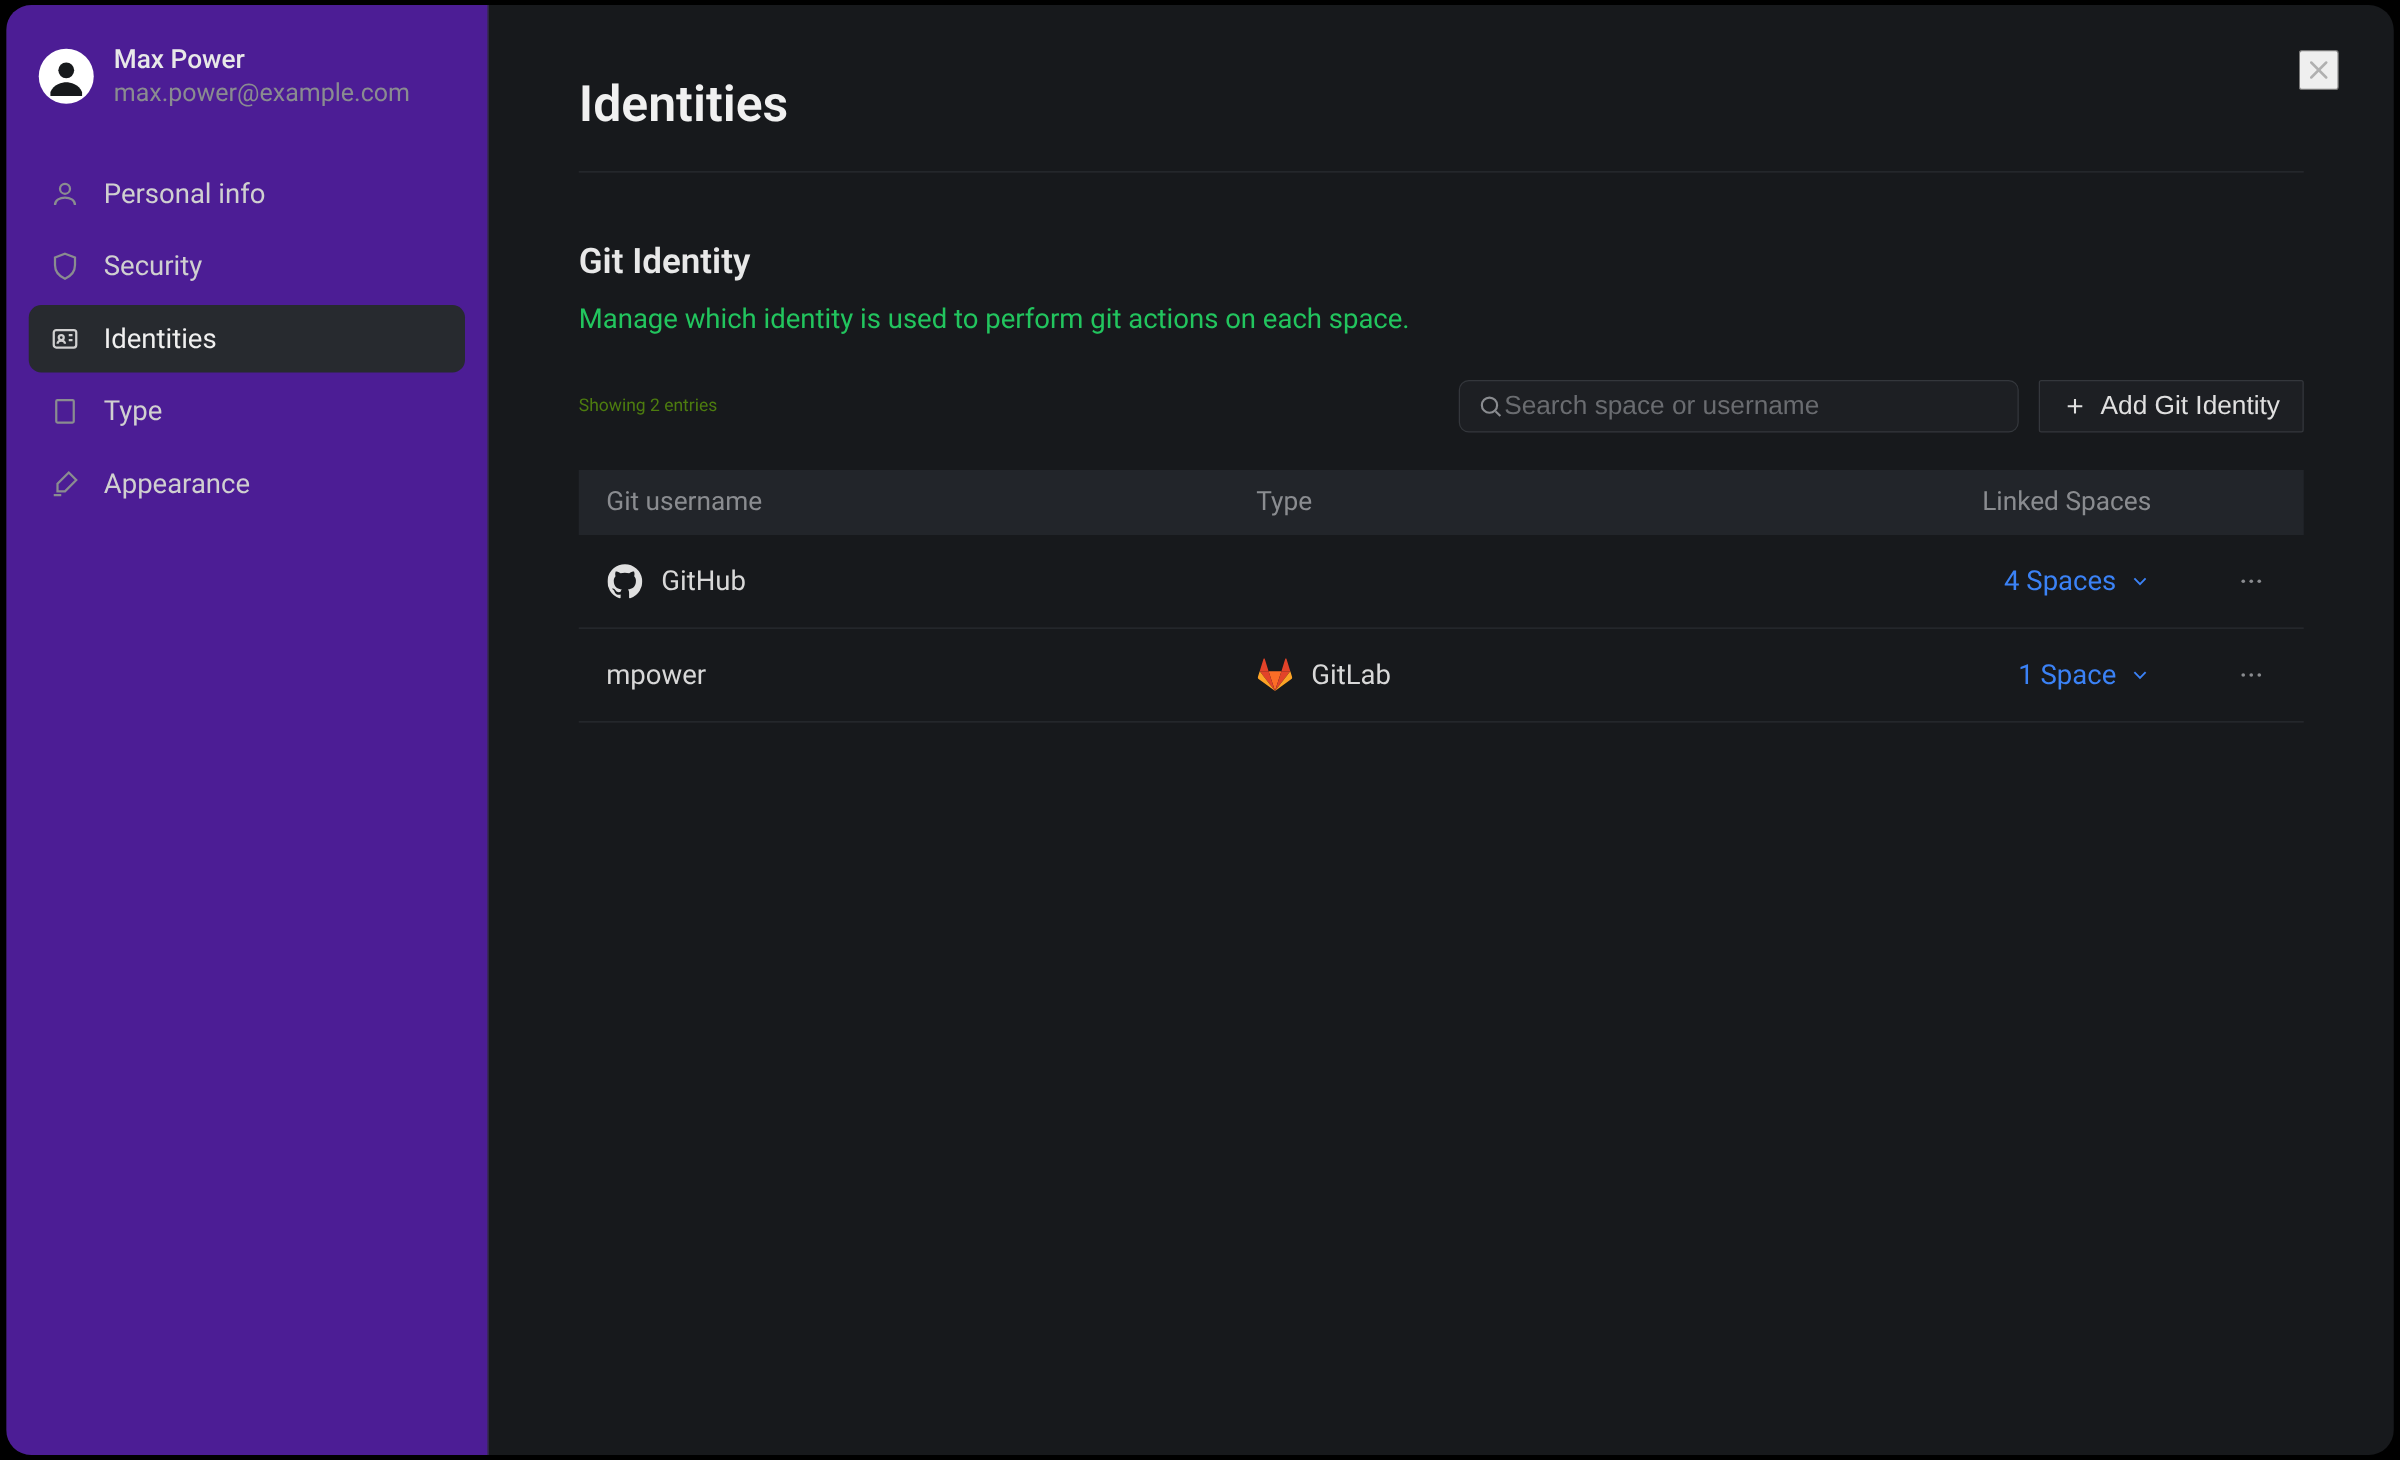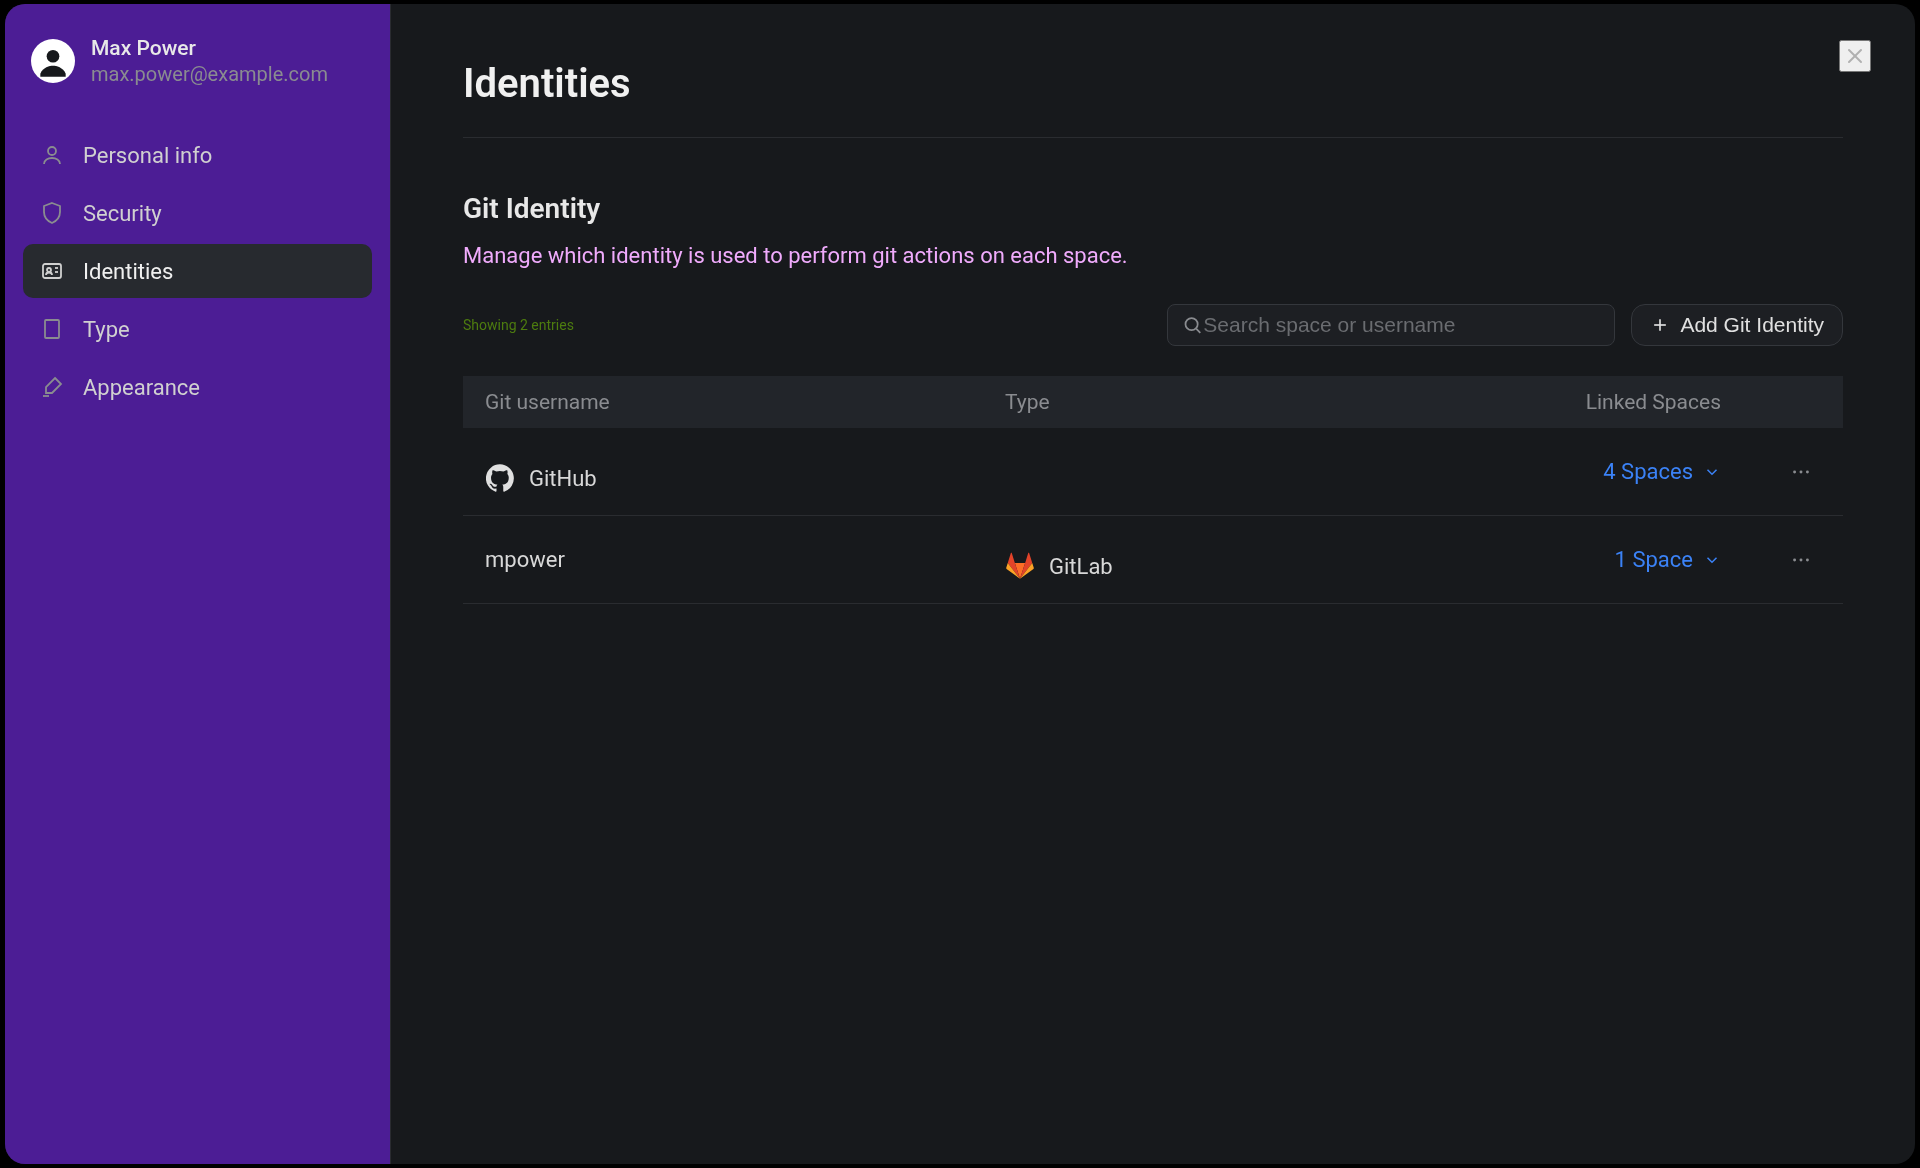--- a/index.html
+++ b/index.html
@@ -125,21 +125,21 @@
       margin-top: 54px;
     }
     .section-title {
       font-size: 28px;
       font-weight: 600;
       color: #e8e8e8;
     }
     .section-desc {
       margin-top: 18px;
       font-size: 22px;
-      color: #f0abfc;
+      color: #22c55e;
     }
     .toolbar {
       display: flex;
       align-items: center;
       margin-top: 36px;
       gap: 16px;
     }
     .entries-label {
       font-size: 14px;
       color: #4d7c0f;
@@ -165,21 +165,21 @@
     }
     .search-box input::placeholder {
       color: #6a6c70;
     }
     .add-btn {
       display: flex;
       align-items: center;
       gap: 10px;
       background: #1d1f23;
       border: 1px solid #34373c;
-      border-radius: 14px;
+      border-radius: 2px;
       padding: 8px 18px;
       cursor: pointer;
       color: #e0e0e0;
       font-size: 21px;
     }
     .table {
       margin-top: 30px;
       width: 100%;
     }
     .thead {
@@ -198,21 +198,20 @@
       align-items: center;
       padding: 22px 22px;
       border-bottom: 1px solid #2a2c30;
       font-size: 22px;
       color: #d8d8d8;
     }
     .type-cell {
       display: flex;
       align-items: center;
       gap: 14px;
-      margin-top: 13px;
     }
     .provider-icon {
       width: 30px;
       height: 30px;
       display: flex;
       align-items: center;
       justify-content: center;
     }
     .spaces-cell {
       flex: 1;

